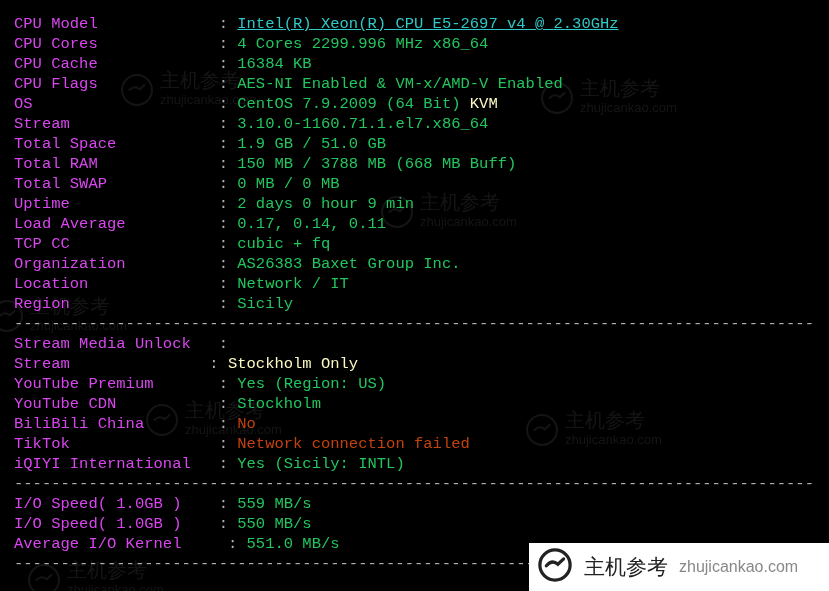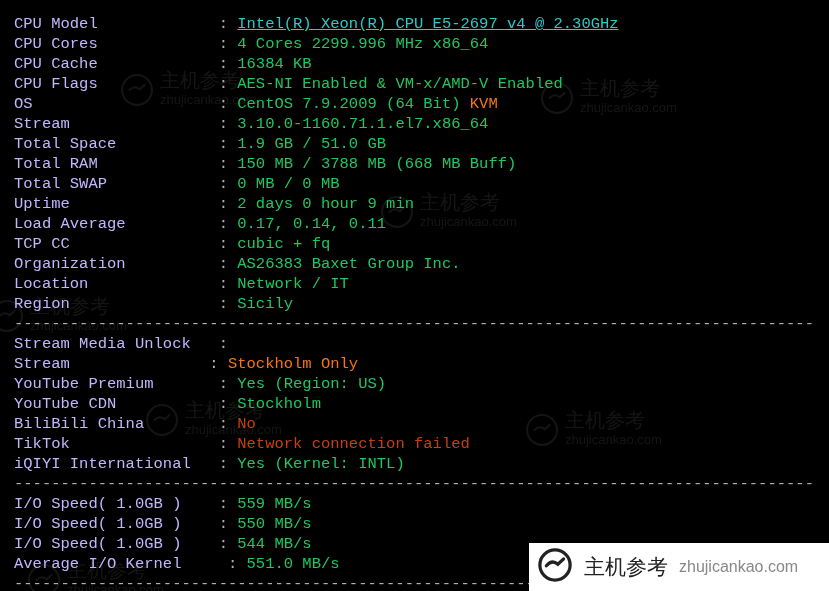--- a/index.html
+++ b/index.html
@@ -16,34 +16,34 @@
       width: 829px;
       height: 591px;
       overflow: hidden;
       position: relative;
       padding: 14px 14px 0 14px;
     }
     .row {
       white-space: pre;
     }
     .label {
-      color: #c4b5fd;
+      color: #d946ef;
     }
     .colon {
       color: #b0b0b0;
     }
     .teal {
       color: #30c8c8;
       text-decoration: underline;
     }
     .yellow {
       color: #22c55e;
     }
     .white {
-      color: #f97316;
+      color: #fef9c3;
     }
     .red {
       color: #c2410c;
     }
     .divider {
       color: #b0b0b0;
       white-space: pre;
       letter-spacing: 0;
       overflow: hidden;
     }
@@ -129,25 +129,24 @@
     <div class="row"><span class="label">Organization          </span><span class="colon">: </span><span class="yellow">AS26383 Baxet Group Inc.</span></div>
     <div class="row"><span class="label">Location              </span><span class="colon">: </span><span class="yellow">Network / IT</span></div>
     <div class="row"><span class="label">Region                </span><span class="colon">: </span><span class="yellow">Sicily</span></div>
     <div class="divider">--------------------------------------------------------------------------------------</div>
     <div class="row"><span class="label">Stream Media Unlock   </span><span class="colon">: </span><span class="white"></span></div>
     <div class="row"><span class="label">Stream               </span><span class="colon">: </span><span class="white">Stockholm Only</span></div>
     <div class="row"><span class="label">YouTube Premium       </span><span class="colon">: </span><span class="yellow">Yes (Region: US)</span></div>
     <div class="row"><span class="label">YouTube CDN           </span><span class="colon">: </span><span class="yellow">Stockholm</span></div>
     <div class="row"><span class="label">BiliBili China        </span><span class="colon">: </span><span class="red">No</span></div>
     <div class="row"><span class="label">TikTok                </span><span class="colon">: </span><span class="red">Network connection failed</span></div>
-    <div class="row"><span class="label">iQIYI International   </span><span class="colon">: </span><span class="yellow">Yes (Kernel: INTL)</span></div>
+    <div class="row"><span class="label">iQIYI International   </span><span class="colon">: </span><span class="yellow">Yes (Sicily: INTL)</span></div>
     <div class="divider">--------------------------------------------------------------------------------------</div>
     <div class="row"><span class="label">I/O Speed( 1.0GB )    </span><span class="colon">: </span><span class="yellow">559 MB/s</span></div>
     <div class="row"><span class="label">I/O Speed( 1.0GB )    </span><span class="colon">: </span><span class="yellow">550 MB/s</span></div>
-    <div class="row"><span class="label">I/O Speed( 1.0GB )    </span><span class="colon">: </span><span class="yellow">544 MB/s</span></div>
     <div class="row"><span class="label">Average I/O Kernel     </span><span class="colon">: </span><span class="yellow">551.0 MB/s</span></div>
     <div class="divider">--------------------------------------------------------------------------------------</div>
   </div>
 
 <div class="watermark wm1">
   <svg viewBox="0 0 100 100">
       <circle cx="50" cy="50" r="44" fill="none" stroke="#888" stroke-width="6"></circle>
       <path d="M28 50 Q43 35 58 48 L72 35" fill="none" stroke="#888" stroke-width="6" stroke-linecap="round"></path>
     </svg>
   <div>

